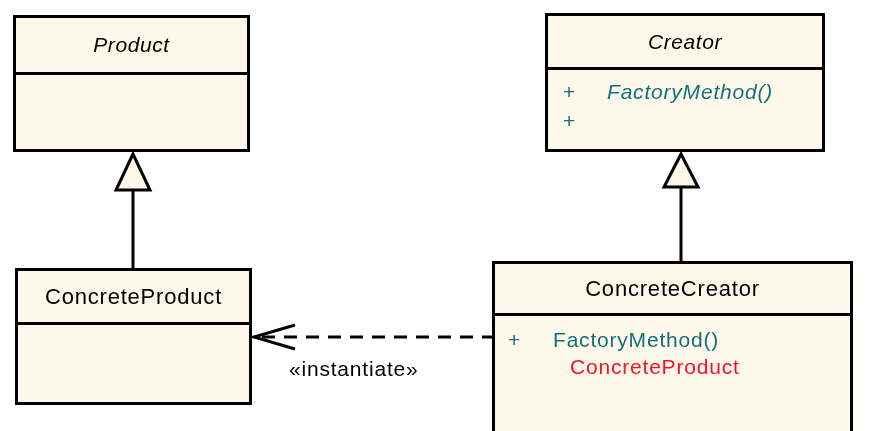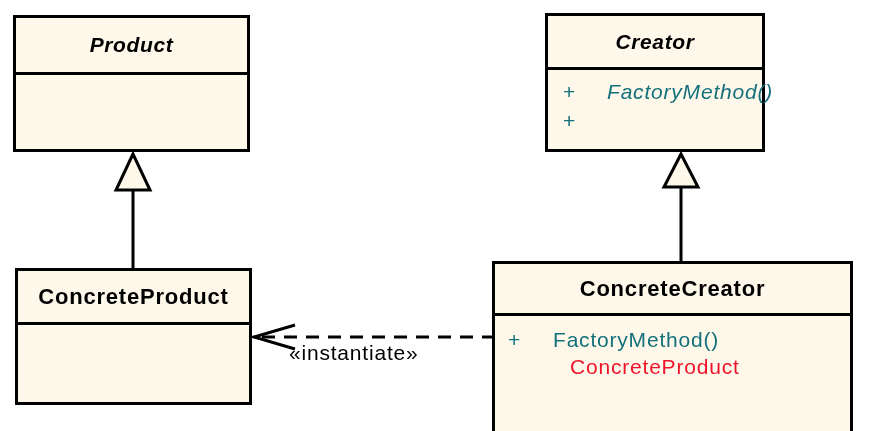--- a/index.html
+++ b/index.html
@@ -20,21 +20,21 @@
     box-sizing: border-box;
     background: #FDF8EA;
     border: 3px solid #000000;
   }
   .uml-title {
     box-sizing: border-box;
     border-bottom: 3px solid #000000;
     display: flex;
     align-items: center;
     justify-content: center;
-    font-weight: bold;
+    font-weight: normal;
     font-size: 21px;
     color: #000000;
     letter-spacing: 0.6px;
   }
   .uml-title.abstract { font-style: italic; }
   .uml-title.concrete { font-size: 22px; letter-spacing: 0.8px; }
   .uml-members {
     box-sizing: border-box;
     padding-top: 7px;
   }
@@ -63,38 +63,38 @@
   #arrow-layer {
     position: absolute;
     left: 0; top: 0;
     width: 874px;
     height: 431px;
     pointer-events: none;
   }
   #instantiate-label {
     position: absolute;
     left: 289px;
-    top: 341px;
+    top: 357px;
     font-size: 21px;
     letter-spacing: 0.8px;
     color: #000000;
     white-space: nowrap;
   }
 </style>
 </head>
 <body>
 
 <div id="canvas">
 
   <div class="uml-class" id="product-box" style="left:13px; top:15px; width:237px; height:137px;">
     <div class="uml-title abstract" style="height:57px;">Product</div>
     <div class="uml-members"></div>
   </div>
 
-  <div class="uml-class" id="creator-box" style="left:545px; top:13px; width:220px; height:139px;">
+  <div class="uml-class" id="creator-box" style="left:545px; top:13px; width:280px; height:139px;">
     <div class="uml-title abstract" style="height:54px;">Creator</div>
     <div class="uml-members">
       <div class="member-row">
         <span class="vis">+</span>
         <span class="mtext teal italic">FactoryMethod()</span>
       </div>
       <div class="member-row">
         <span class="vis">+</span>
       </div>
     </div>

